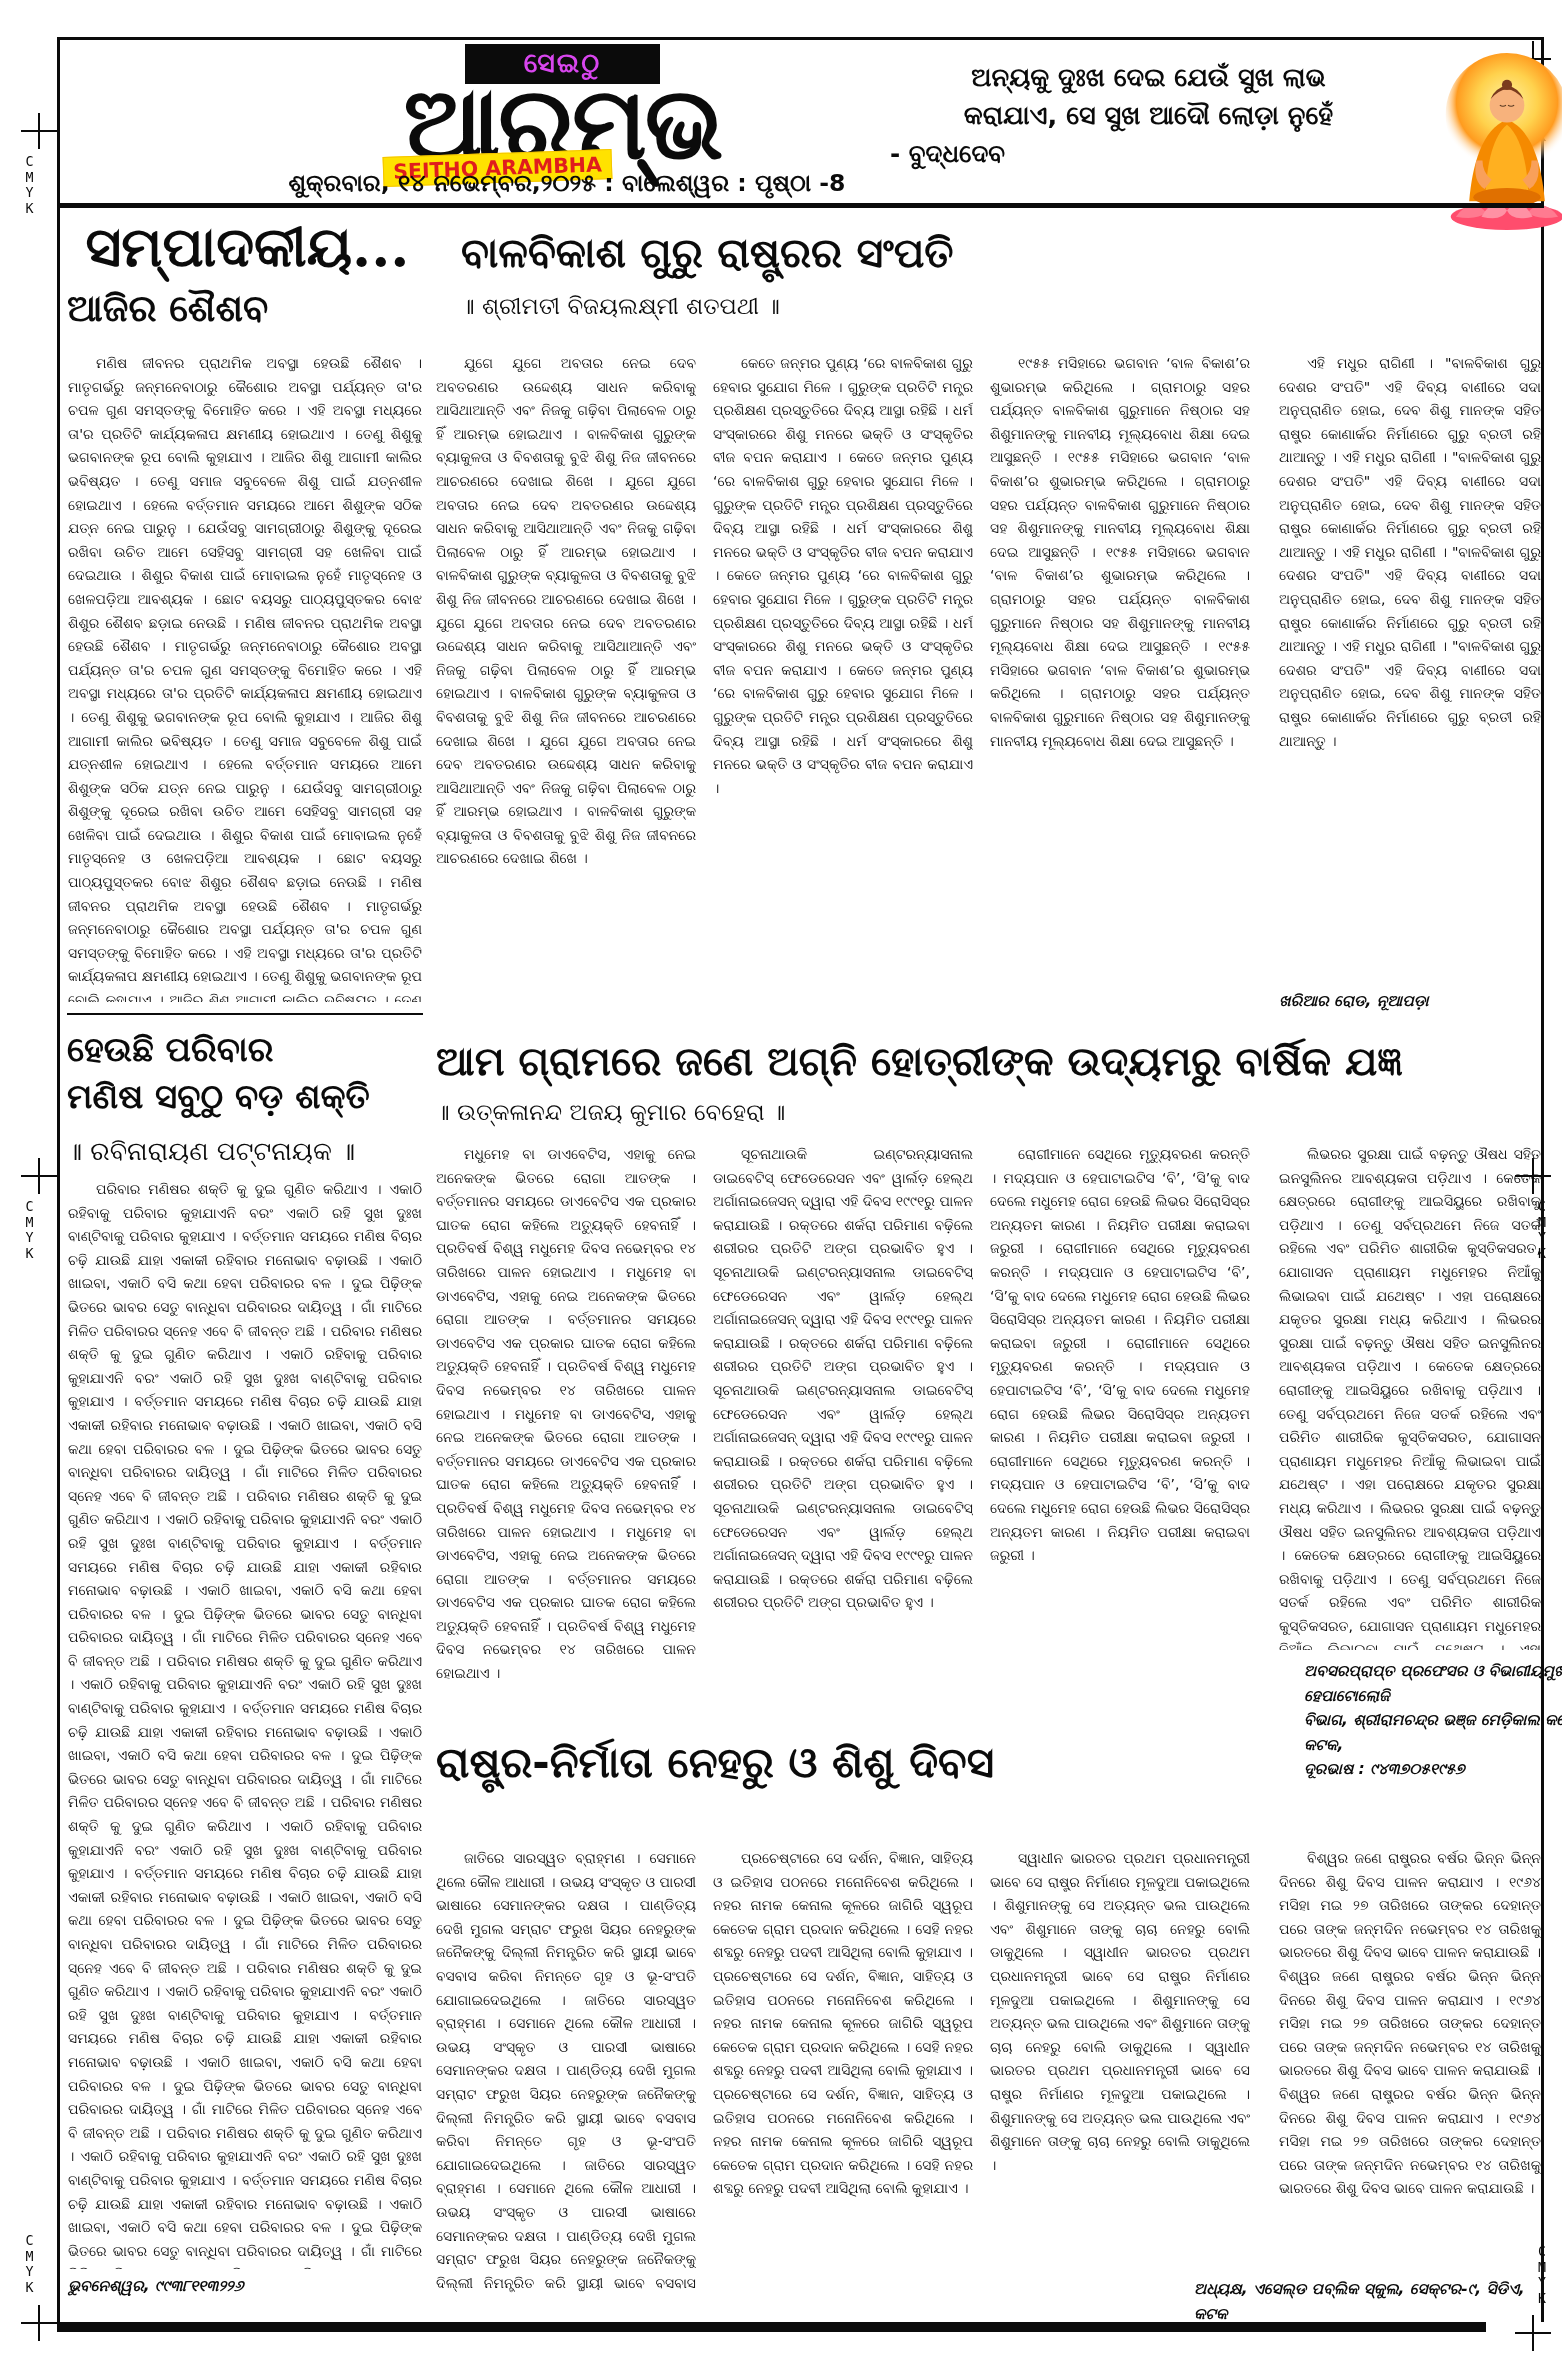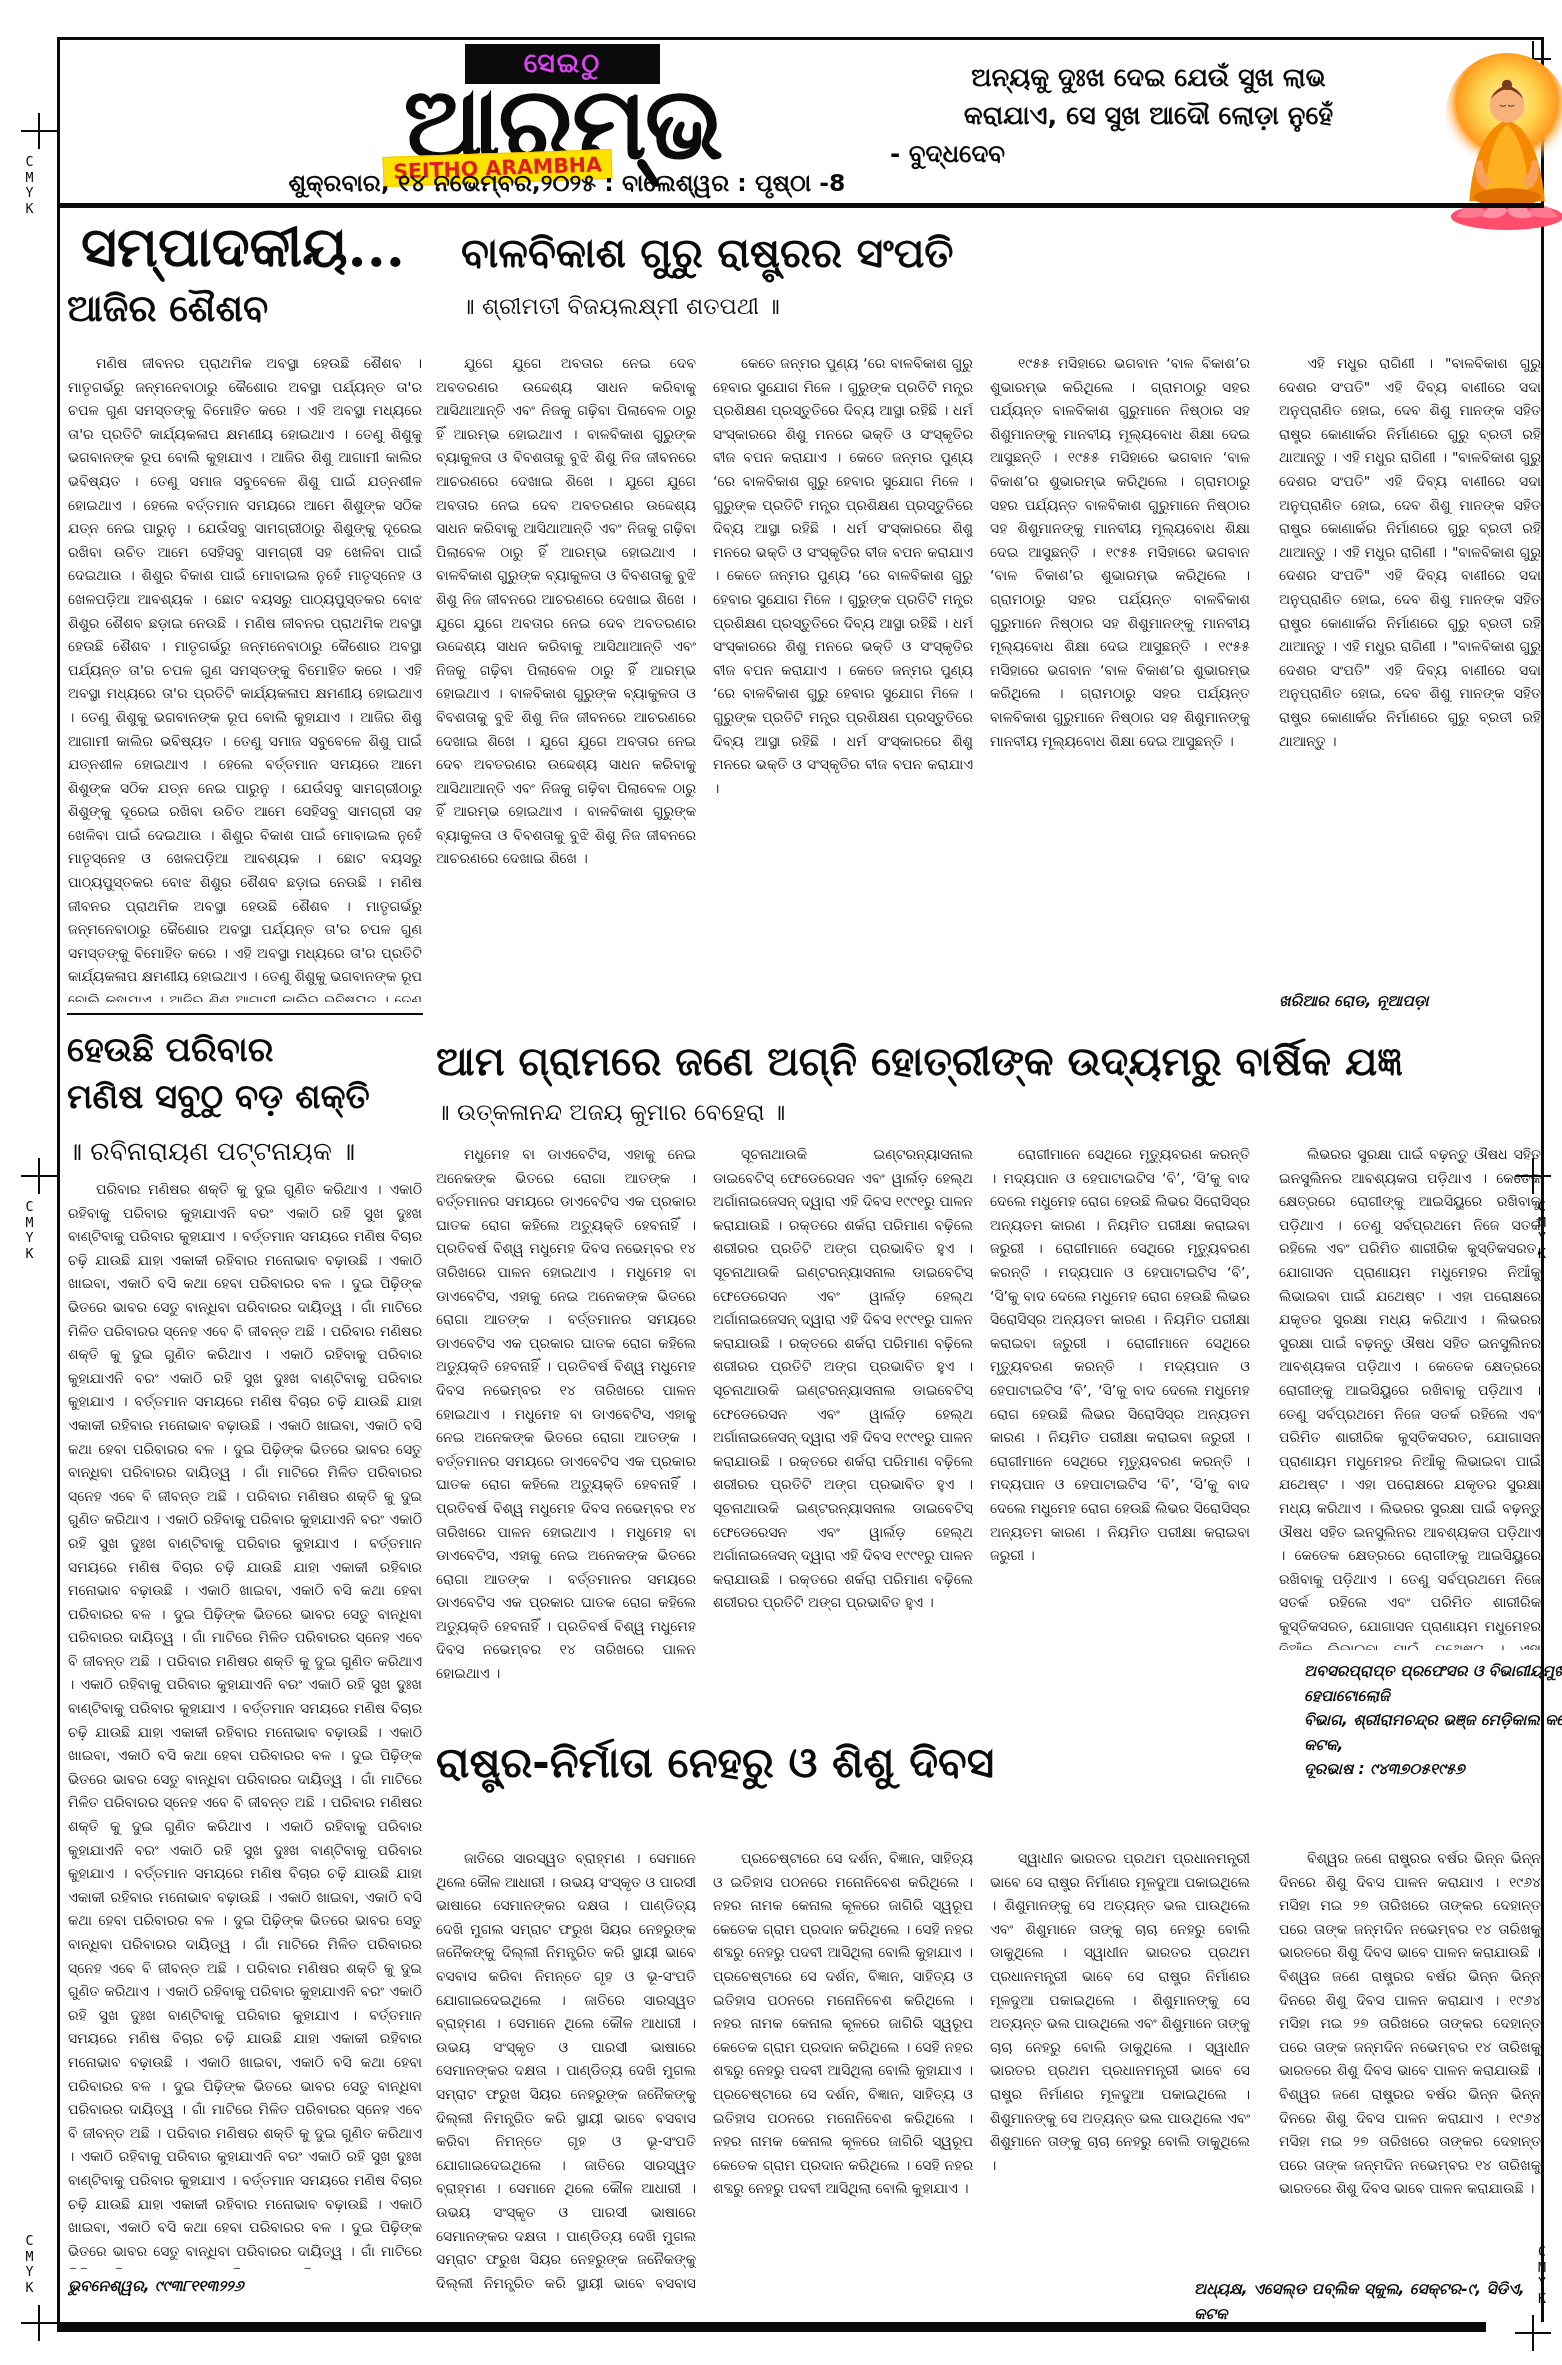--- a/index.html
+++ b/index.html
@@ -109,21 +109,21 @@
 
         <circle cx="160" cy="112" r="34" fill="#f7b27c"></circle>
         <path d="M128 100 Q160 62 192 100 Q184 78 160 74 Q136 78 128 100Z" fill="#7a3b1d"></path>
         <circle cx="160" cy="72" r="10" fill="#7a3b1d"></circle>
         <path d="M146 112 q6 4 12 0 M162 112 q6 4 12 0" stroke="#5a3a22" stroke-width="2" fill="none"></path>
       </svg>
     </div>
   </div>
   <div class="header-rule"></div>
 
-  <div class="kicker" style="left:81px;top:214px;width:359px;font-size:55px;position:absolute">ସମ୍ପାଦକୀୟ...</div>
+  <div class="kicker" style="left:68px;top:214px;width:359px;font-size:55px;text-align:center;position:absolute">ସମ୍ପାଦକୀୟ...</div>
   <div class="headline" style="left:67px;top:287px;width:359px;font-size:37px">ଆଜିର ଶୈଶବ</div>
   <div class="col" style="left:68px;top:352px;width:354px;height:650px">
     <p>ମଣିଷ ଜୀବନର ପ୍ରାଥମିକ ଅବସ୍ଥା ହେଉଛି ଶୈଶବ । ମାତୃଗର୍ଭରୁ ଜନ୍ମନେବାଠାରୁ କୈଶୋର ଅବସ୍ଥା ପର୍ଯ୍ୟନ୍ତ ତା'ର ଚପଳ ଗୁଣ ସମସ୍ତଙ୍କୁ ବିମୋହିତ କରେ । ଏହି ଅବସ୍ଥା ମଧ୍ୟରେ ତା'ର ପ୍ରତିଟି କାର୍ଯ୍ୟକଳାପ କ୍ଷମଣୀୟ ହୋଇଥାଏ । ତେଣୁ ଶିଶୁକୁ ଭଗବାନଙ୍କ ରୂପ ବୋଲି କୁହାଯାଏ । ଆଜିର ଶିଶୁ ଆଗାମୀ କାଲିର ଭବିଷ୍ୟତ । ତେଣୁ ସମାଜ ସବୁବେଳେ ଶିଶୁ ପାଇଁ ଯତ୍ନଶୀଳ ହୋଇଥାଏ । ହେଲେ ବର୍ତ୍ତମାନ ସମୟରେ ଆମେ ଶିଶୁଙ୍କ ସଠିକ ଯତ୍ନ ନେଇ ପାରୁନୁ । ଯେଉଁସବୁ ସାମଗ୍ରୀଠାରୁ ଶିଶୁଙ୍କୁ ଦୂରେଇ ରଖିବା ଉଚିତ ଆମେ ସେହିସବୁ ସାମଗ୍ରୀ ସହ ଖେଳିବା ପାଇଁ ଦେଇଥାଉ । ଶିଶୁର ବିକାଶ ପାଇଁ ମୋବାଇଲ ନୁହେଁ ମାତୃସ୍ନେହ ଓ ଖେଳପଡ଼ିଆ ଆବଶ୍ୟକ । ଛୋଟ ବୟସରୁ ପାଠ୍ୟପୁସ୍ତକର ବୋଝ ଶିଶୁର ଶୈଶବ ଛଡ଼ାଇ ନେଉଛି । ମଣିଷ ଜୀବନର ପ୍ରାଥମିକ ଅବସ୍ଥା ହେଉଛି ଶୈଶବ । ମାତୃଗର୍ଭରୁ ଜନ୍ମନେବାଠାରୁ କୈଶୋର ଅବସ୍ଥା ପର୍ଯ୍ୟନ୍ତ ତା'ର ଚପଳ ଗୁଣ ସମସ୍ତଙ୍କୁ ବିମୋହିତ କରେ । ଏହି ଅବସ୍ଥା ମଧ୍ୟରେ ତା'ର ପ୍ରତିଟି କାର୍ଯ୍ୟକଳାପ କ୍ଷମଣୀୟ ହୋଇଥାଏ । ତେଣୁ ଶିଶୁକୁ ଭଗବାନଙ୍କ ରୂପ ବୋଲି କୁହାଯାଏ । ଆଜିର ଶିଶୁ ଆଗାମୀ କାଲିର ଭବିଷ୍ୟତ । ତେଣୁ ସମାଜ ସବୁବେଳେ ଶିଶୁ ପାଇଁ ଯତ୍ନଶୀଳ ହୋଇଥାଏ । ହେଲେ ବର୍ତ୍ତମାନ ସମୟରେ ଆମେ ଶିଶୁଙ୍କ ସଠିକ ଯତ୍ନ ନେଇ ପାରୁନୁ । ଯେଉଁସବୁ ସାମଗ୍ରୀଠାରୁ ଶିଶୁଙ୍କୁ ଦୂରେଇ ରଖିବା ଉଚିତ ଆମେ ସେହିସବୁ ସାମଗ୍ରୀ ସହ ଖେଳିବା ପାଇଁ ଦେଇଥାଉ । ଶିଶୁର ବିକାଶ ପାଇଁ ମୋବାଇଲ ନୁହେଁ ମାତୃସ୍ନେହ ଓ ଖେଳପଡ଼ିଆ ଆବଶ୍ୟକ । ଛୋଟ ବୟସରୁ ପାଠ୍ୟପୁସ୍ତକର ବୋଝ ଶିଶୁର ଶୈଶବ ଛଡ଼ାଇ ନେଉଛି । ମଣିଷ ଜୀବନର ପ୍ରାଥମିକ ଅବସ୍ଥା ହେଉଛି ଶୈଶବ । ମାତୃଗର୍ଭରୁ ଜନ୍ମନେବାଠାରୁ କୈଶୋର ଅବସ୍ଥା ପର୍ଯ୍ୟନ୍ତ ତା'ର ଚପଳ ଗୁଣ ସମସ୍ତଙ୍କୁ ବିମୋହିତ କରେ । ଏହି ଅବସ୍ଥା ମଧ୍ୟରେ ତା'ର ପ୍ରତିଟି କାର୍ଯ୍ୟକଳାପ କ୍ଷମଣୀୟ ହୋଇଥାଏ । ତେଣୁ ଶିଶୁକୁ ଭଗବାନଙ୍କ ରୂପ ବୋଲି କୁହାଯାଏ । ଆଜିର ଶିଶୁ ଆଗାମୀ କାଲିର ଭବିଷ୍ୟତ । ତେଣୁ ସମାଜ ସବୁବେଳେ ଶିଶୁ ପାଇଁ ଯତ୍ନଶୀଳ ହୋଇଥାଏ । ହେଲେ ବର୍ତ୍ତମାନ ସମୟରେ ଆମେ ଶିଶୁଙ୍କ ସଠିକ ଯତ୍ନ ନେଇ ପାରୁନୁ । ଯେଉଁସବୁ ସାମଗ୍ରୀଠାରୁ ଶିଶୁଙ୍କୁ ଦୂରେଇ ରଖିବା ଉଚିତ ଆମେ ସେହିସବୁ ସାମଗ୍ରୀ ସହ ଖେଳିବା ପାଇଁ ଦେଇଥାଉ । ଶିଶୁର ବିକାଶ ପାଇଁ ମୋବାଇଲ ନୁହେଁ ମାତୃସ୍ନେହ ଓ ଖେଳପଡ଼ିଆ ଆବଶ୍ୟକ । ଛୋଟ ବୟସରୁ ପାଠ୍ୟପୁସ୍ତକର ବୋଝ ଶିଶୁର ଶୈଶବ ଛଡ଼ାଇ ନେଉଛି ।</p>
   </div>
 
   <div class="headline" style="left:461px;top:229px;width:789px;font-size:41px">ବାଳବିକାଶ ଗୁରୁ ରାଷ୍ଟ୍ରର ସଂପତି</div>
   <div class="byline" style="left:461px;top:293px;width:789px">॥ ଶ୍ରୀମତୀ ବିଜୟଲକ୍ଷ୍ମୀ ଶତପଥୀ ॥</div>
 
   <div class="col" style="left:436px;top:352px;width:260px;height:650px">
     <p>ଯୁଗେ ଯୁଗେ ଅବତାର ନେଇ ଦେବ ଅବତରଣର ଉଦ୍ଦେଶ୍ୟ ସାଧନ କରିବାକୁ ଆସିଥାଆନ୍ତି ଏବଂ ନିଜକୁ ଗଢ଼ିବା ପିଲାବେଳ ଠାରୁ ହିଁ ଆରମ୍ଭ ହୋଇଥାଏ । ବାଳବିକାଶ ଗୁରୁଙ୍କ ବ୍ୟାକୁଳତା ଓ ବିବଶତାକୁ ବୁଝି ଶିଶୁ ନିଜ ଜୀବନରେ ଆଚରଣରେ ଦେଖାଇ ଶିଖେ । ଯୁଗେ ଯୁଗେ ଅବତାର ନେଇ ଦେବ ଅବତରଣର ଉଦ୍ଦେଶ୍ୟ ସାଧନ କରିବାକୁ ଆସିଥାଆନ୍ତି ଏବଂ ନିଜକୁ ଗଢ଼ିବା ପିଲାବେଳ ଠାରୁ ହିଁ ଆରମ୍ଭ ହୋଇଥାଏ । ବାଳବିକାଶ ଗୁରୁଙ୍କ ବ୍ୟାକୁଳତା ଓ ବିବଶତାକୁ ବୁଝି ଶିଶୁ ନିଜ ଜୀବନରେ ଆଚରଣରେ ଦେଖାଇ ଶିଖେ । ଯୁଗେ ଯୁଗେ ଅବତାର ନେଇ ଦେବ ଅବତରଣର ଉଦ୍ଦେଶ୍ୟ ସାଧନ କରିବାକୁ ଆସିଥାଆନ୍ତି ଏବଂ ନିଜକୁ ଗଢ଼ିବା ପିଲାବେଳ ଠାରୁ ହିଁ ଆରମ୍ଭ ହୋଇଥାଏ । ବାଳବିକାଶ ଗୁରୁଙ୍କ ବ୍ୟାକୁଳତା ଓ ବିବଶତାକୁ ବୁଝି ଶିଶୁ ନିଜ ଜୀବନରେ ଆଚରଣରେ ଦେଖାଇ ଶିଖେ । ଯୁଗେ ଯୁଗେ ଅବତାର ନେଇ ଦେବ ଅବତରଣର ଉଦ୍ଦେଶ୍ୟ ସାଧନ କରିବାକୁ ଆସିଥାଆନ୍ତି ଏବଂ ନିଜକୁ ଗଢ଼ିବା ପିଲାବେଳ ଠାରୁ ହିଁ ଆରମ୍ଭ ହୋଇଥାଏ । ବାଳବିକାଶ ଗୁରୁଙ୍କ ବ୍ୟାକୁଳତା ଓ ବିବଶତାକୁ ବୁଝି ଶିଶୁ ନିଜ ଜୀବନରେ ଆଚରଣରେ ଦେଖାଇ ଶିଖେ ।</p>

